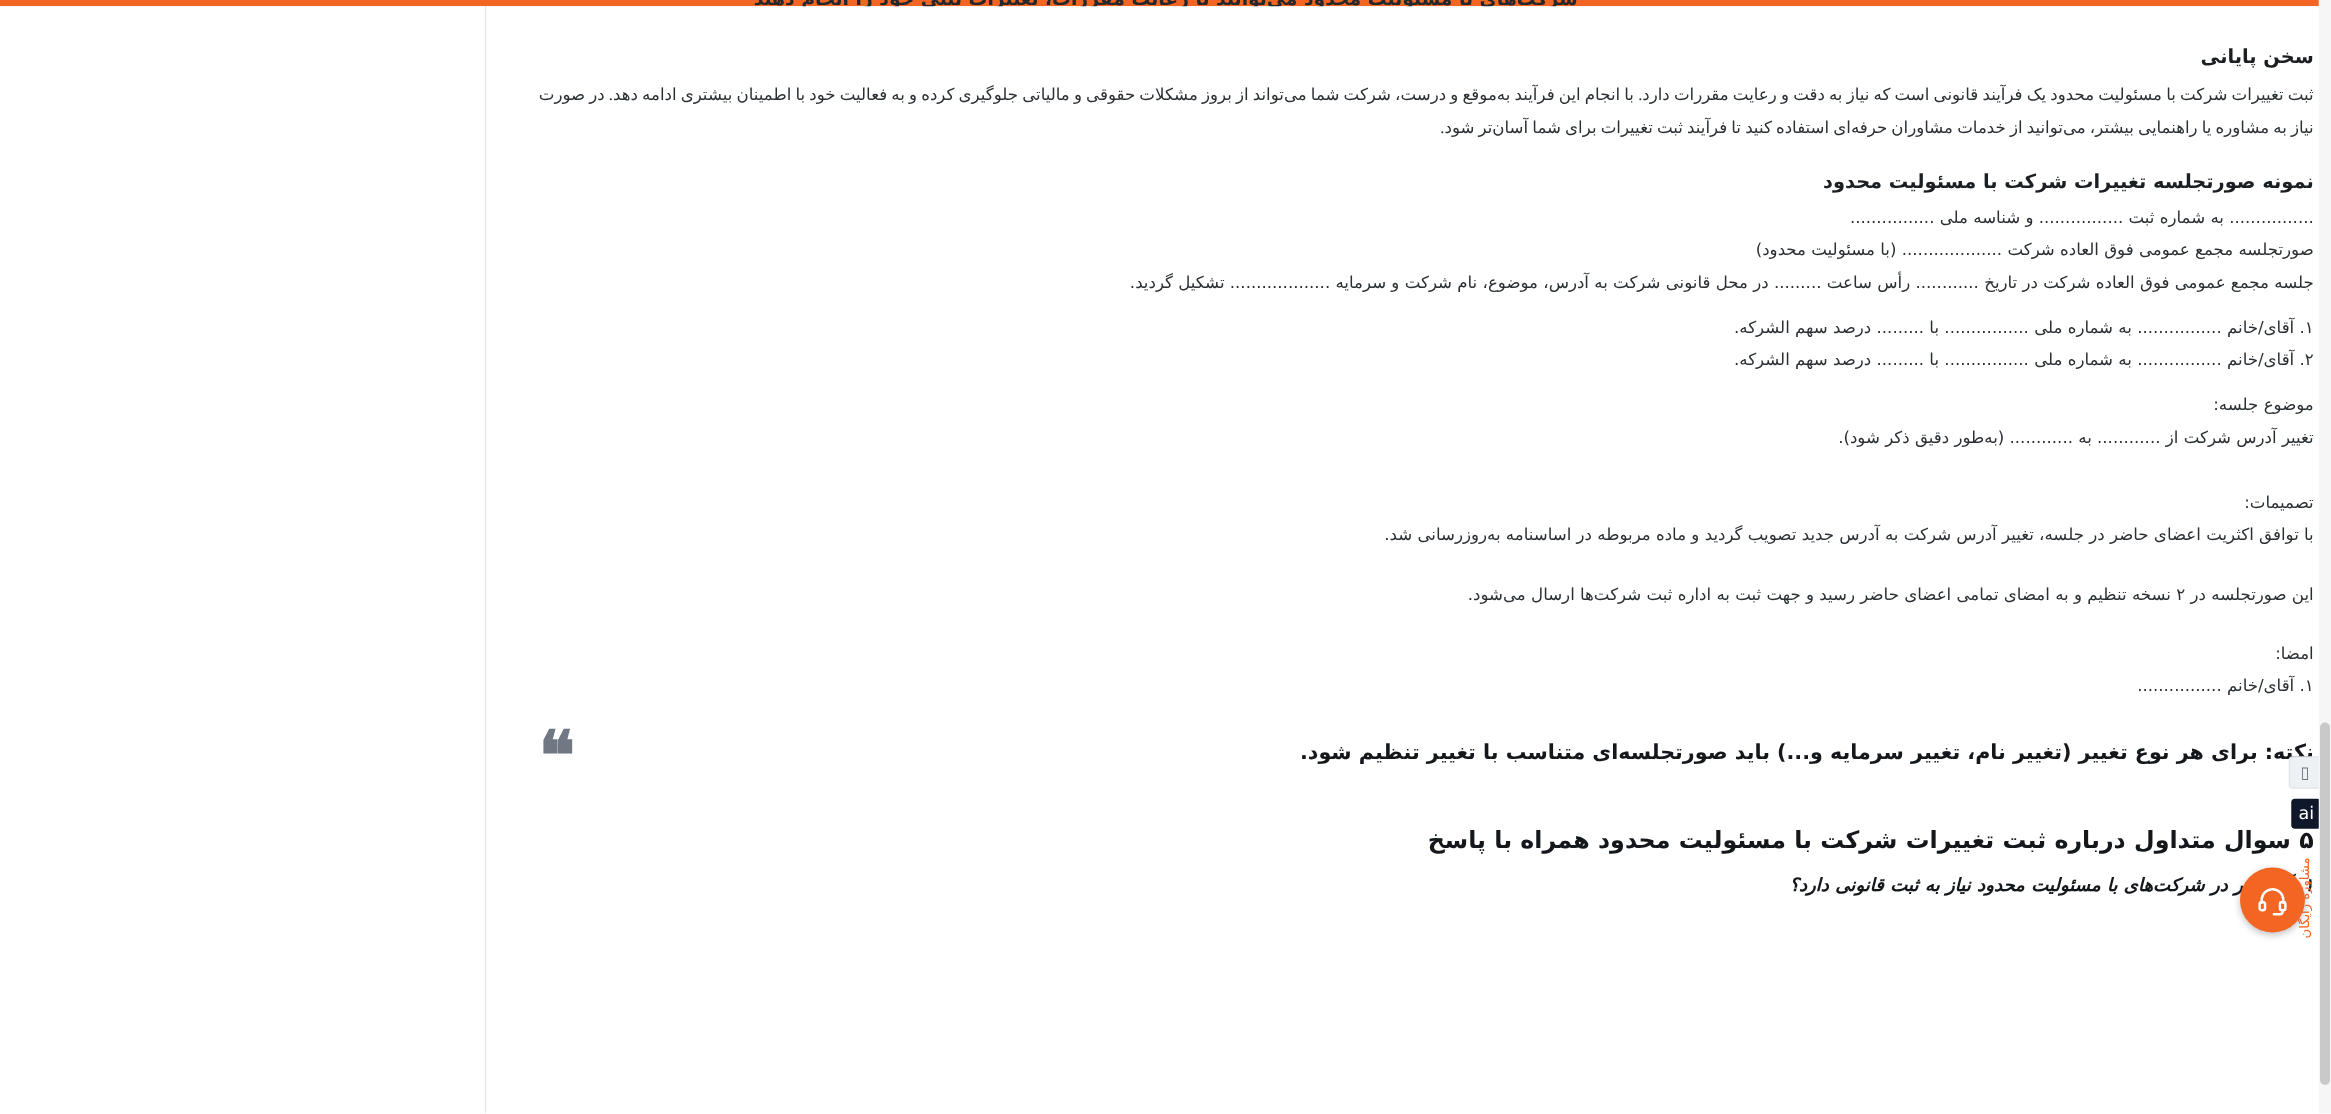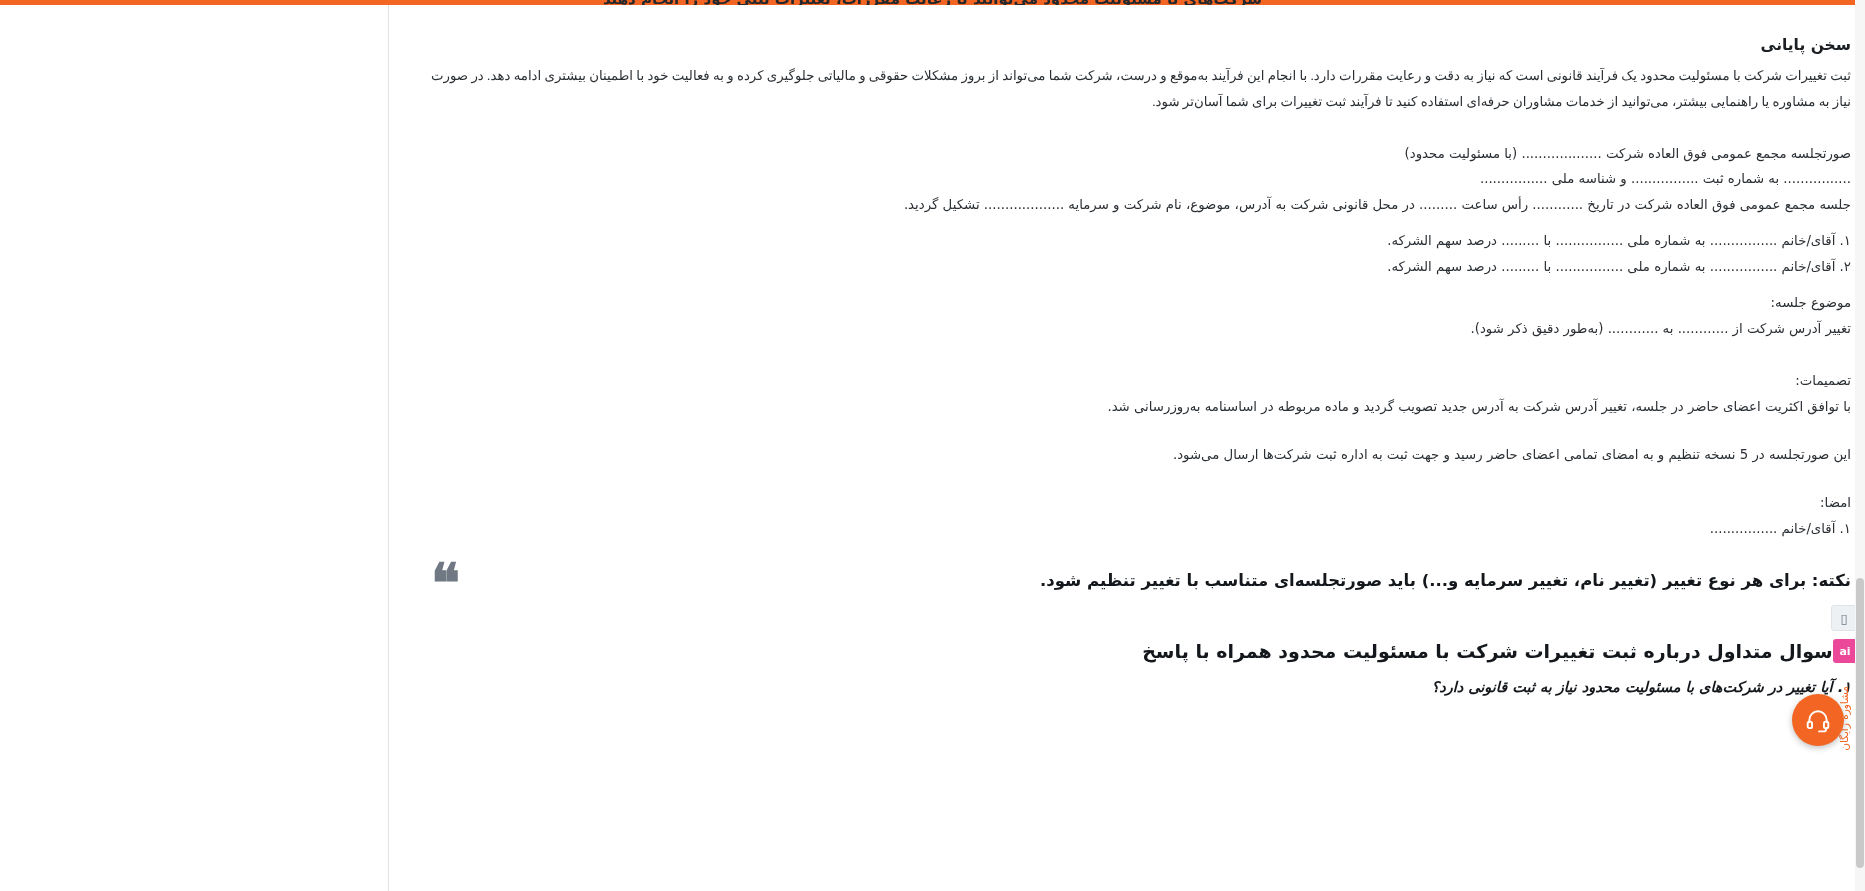--- a/index.html
+++ b/index.html
@@ -145,24 +145,24 @@
     justify-content: center;
     border-radius: 3px;
     font-size: 13px;
   }
   .edge-btn.note {
     background: #eef1f4;
     color: #6b7682;
     border: 1px solid #dfe3e7;
   }
   .edge-btn.ai {
-    background: #ec4899;
+    background: #0f172a;
     color: #ffffff;
-    font-weight: bold;
-    font-size: 11px;
+    font-weight: normal;
+    font-size: 14px;
   }
   .vertical-orange {
     position: absolute;
     left: 1838px;
     top: 686px;
     writing-mode: vertical-rl;
     transform: rotate(180deg);
     color: #f26522;
     font-size: 10.5px;
     letter-spacing: 0.5px;
@@ -219,41 +219,42 @@
     <div class="inner">
 
       <div class="spacer-lg"></div>
 
       <h3 class="section-title">سخن پایانی</h3>
       <div style="height:6px"></div>
       <p class="body">ثبت تغییرات شرکت با مسئولیت محدود یک فرآیند قانونی است که نیاز به دقت و رعایت مقررات دارد. با انجام این فرآیند به‌موقع و درست، شرکت شما می‌تواند از بروز مشکلات حقوقی و مالیاتی جلوگیری کرده و به فعالیت خود با اطمینان بیشتری ادامه دهد. در صورت نیاز به مشاوره یا راهنمایی بیشتر، می‌توانید از خدمات مشاوران حرفه‌ای استفاده کنید تا فرآیند ثبت تغییرات برای شما آسان‌تر شود.</p>
 
       <div class="spacer-md"></div>
 
+      <h3 class="section-title">نمونه صورتجلسه تغییرات شرکت با مسئولیت محدود</h3>
       <div style="height:6px"></div>
+      <div class="line">................ به شماره ثبت ................ و شناسه ملی ................</div>
       <div class="line">صورتجلسه مجمع عمومی فوق العاده شرکت ................... (با مسئولیت محدود)</div>
-      <div class="line">................ به شماره ثبت ................ و شناسه ملی ................</div>
       <div class="line">جلسه مجمع عمومی فوق العاده شرکت در تاریخ ............ رأس ساعت ......... در محل قانونی شرکت به آدرس، موضوع، نام شرکت و سرمایه ................... تشکیل گردید.</div>
 
       <div class="spacer-sm"></div>
 
       <div class="line">۱. آقای/خانم ................ به شماره ملی ................ با ......... درصد سهم الشرکه.</div>
       <div class="line">۲. آقای/خانم ................ به شماره ملی ................ با ......... درصد سهم الشرکه.</div>
 
       <div class="spacer-sm"></div>
 
       <div class="line">موضوع جلسه:</div>
       <div class="line">تغییر آدرس شرکت از ............ به ............ (به‌طور دقیق ذکر شود).</div>
 
       <div style="height:26px"></div>
 
       <div class="line">تصمیمات:</div>
       <div class="line">با توافق اکثریت اعضای حاضر در جلسه، تغییر آدرس شرکت به آدرس جدید تصویب گردید و ماده مربوطه در اساسنامه به‌روزرسانی شد.</div>
       <div style="height:22px"></div>
-      <div class="line">این صورتجلسه در 5 نسخه تنظیم و به امضای تمامی اعضای حاضر رسید و جهت ثبت به اداره ثبت شرکت‌ها ارسال می‌شود.</div>
+      <div class="line">این صورتجلسه در ۲ نسخه تنظیم و به امضای تمامی اعضای حاضر رسید و جهت ثبت به اداره ثبت شرکت‌ها ارسال می‌شود.</div>
 
       <div style="height:22px"></div>
 
       <div class="line">امضا:</div>
       <div class="line">۱. آقای/خانم ................</div>
 
       <div class="note-row">
         <span class="quote-glyph">❝</span>
         <div class="note-text">نکته: برای هر نوع تغییر (تغییر نام، تغییر سرمایه و...) باید صورتجلسه‌ای متناسب با تغییر تنظیم شود.</div>
       </div>

